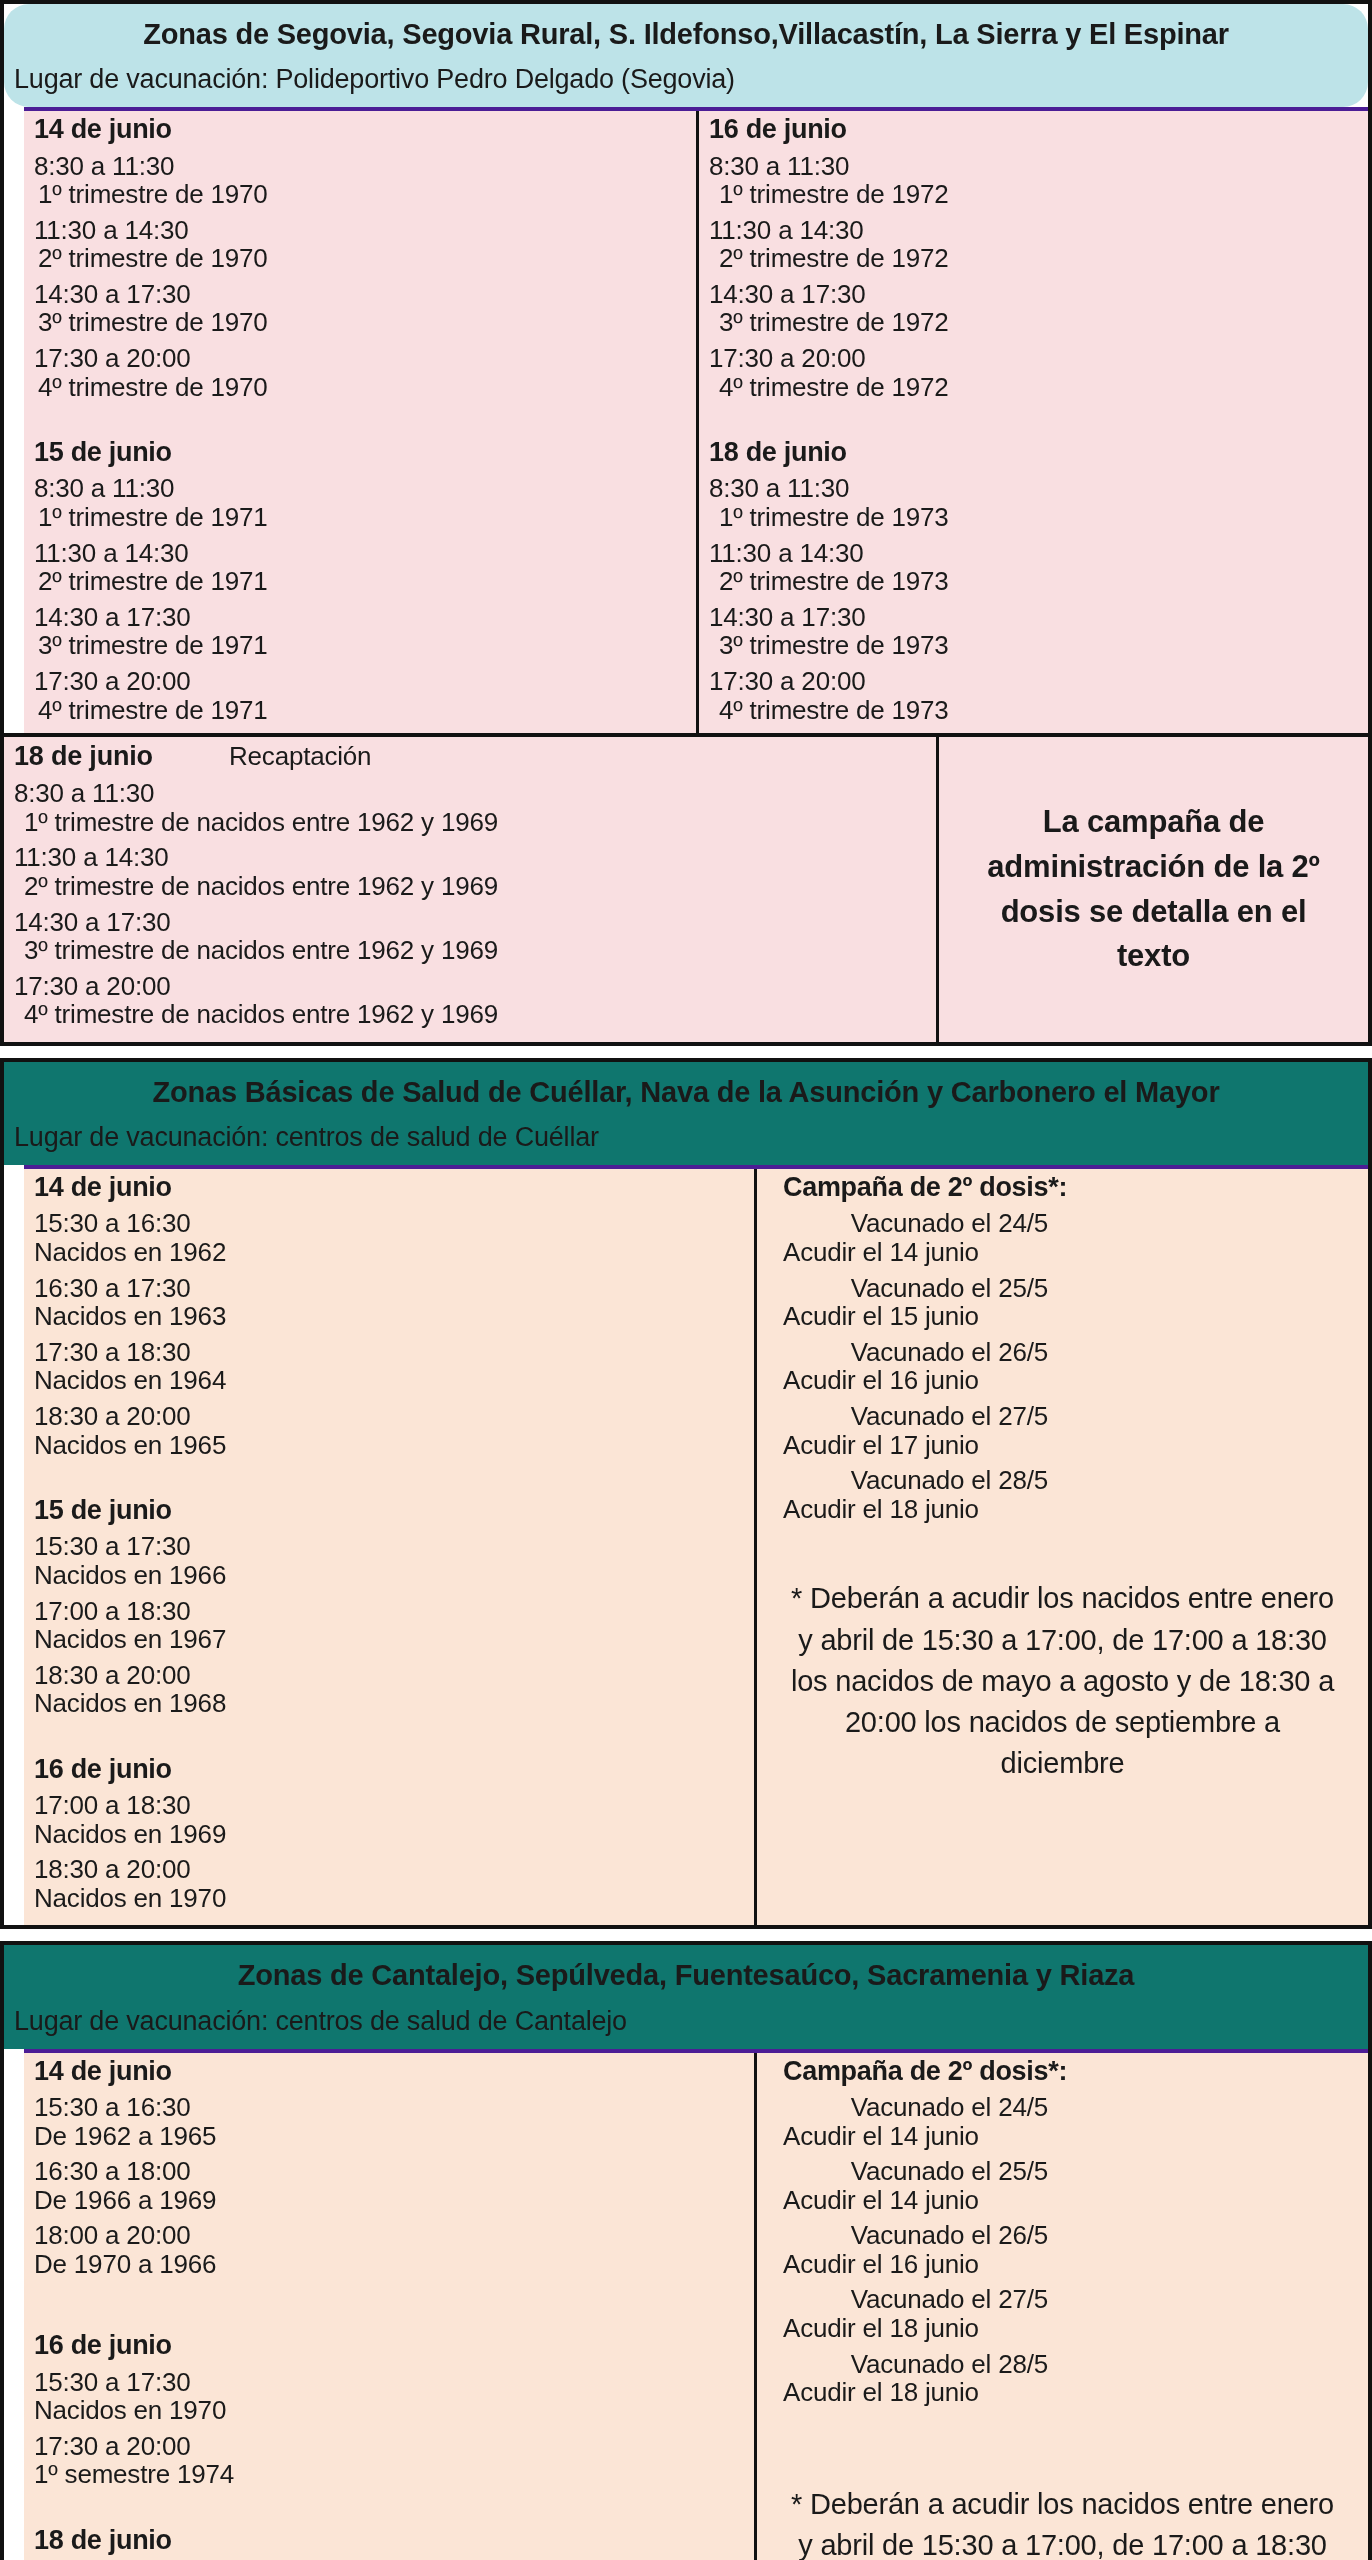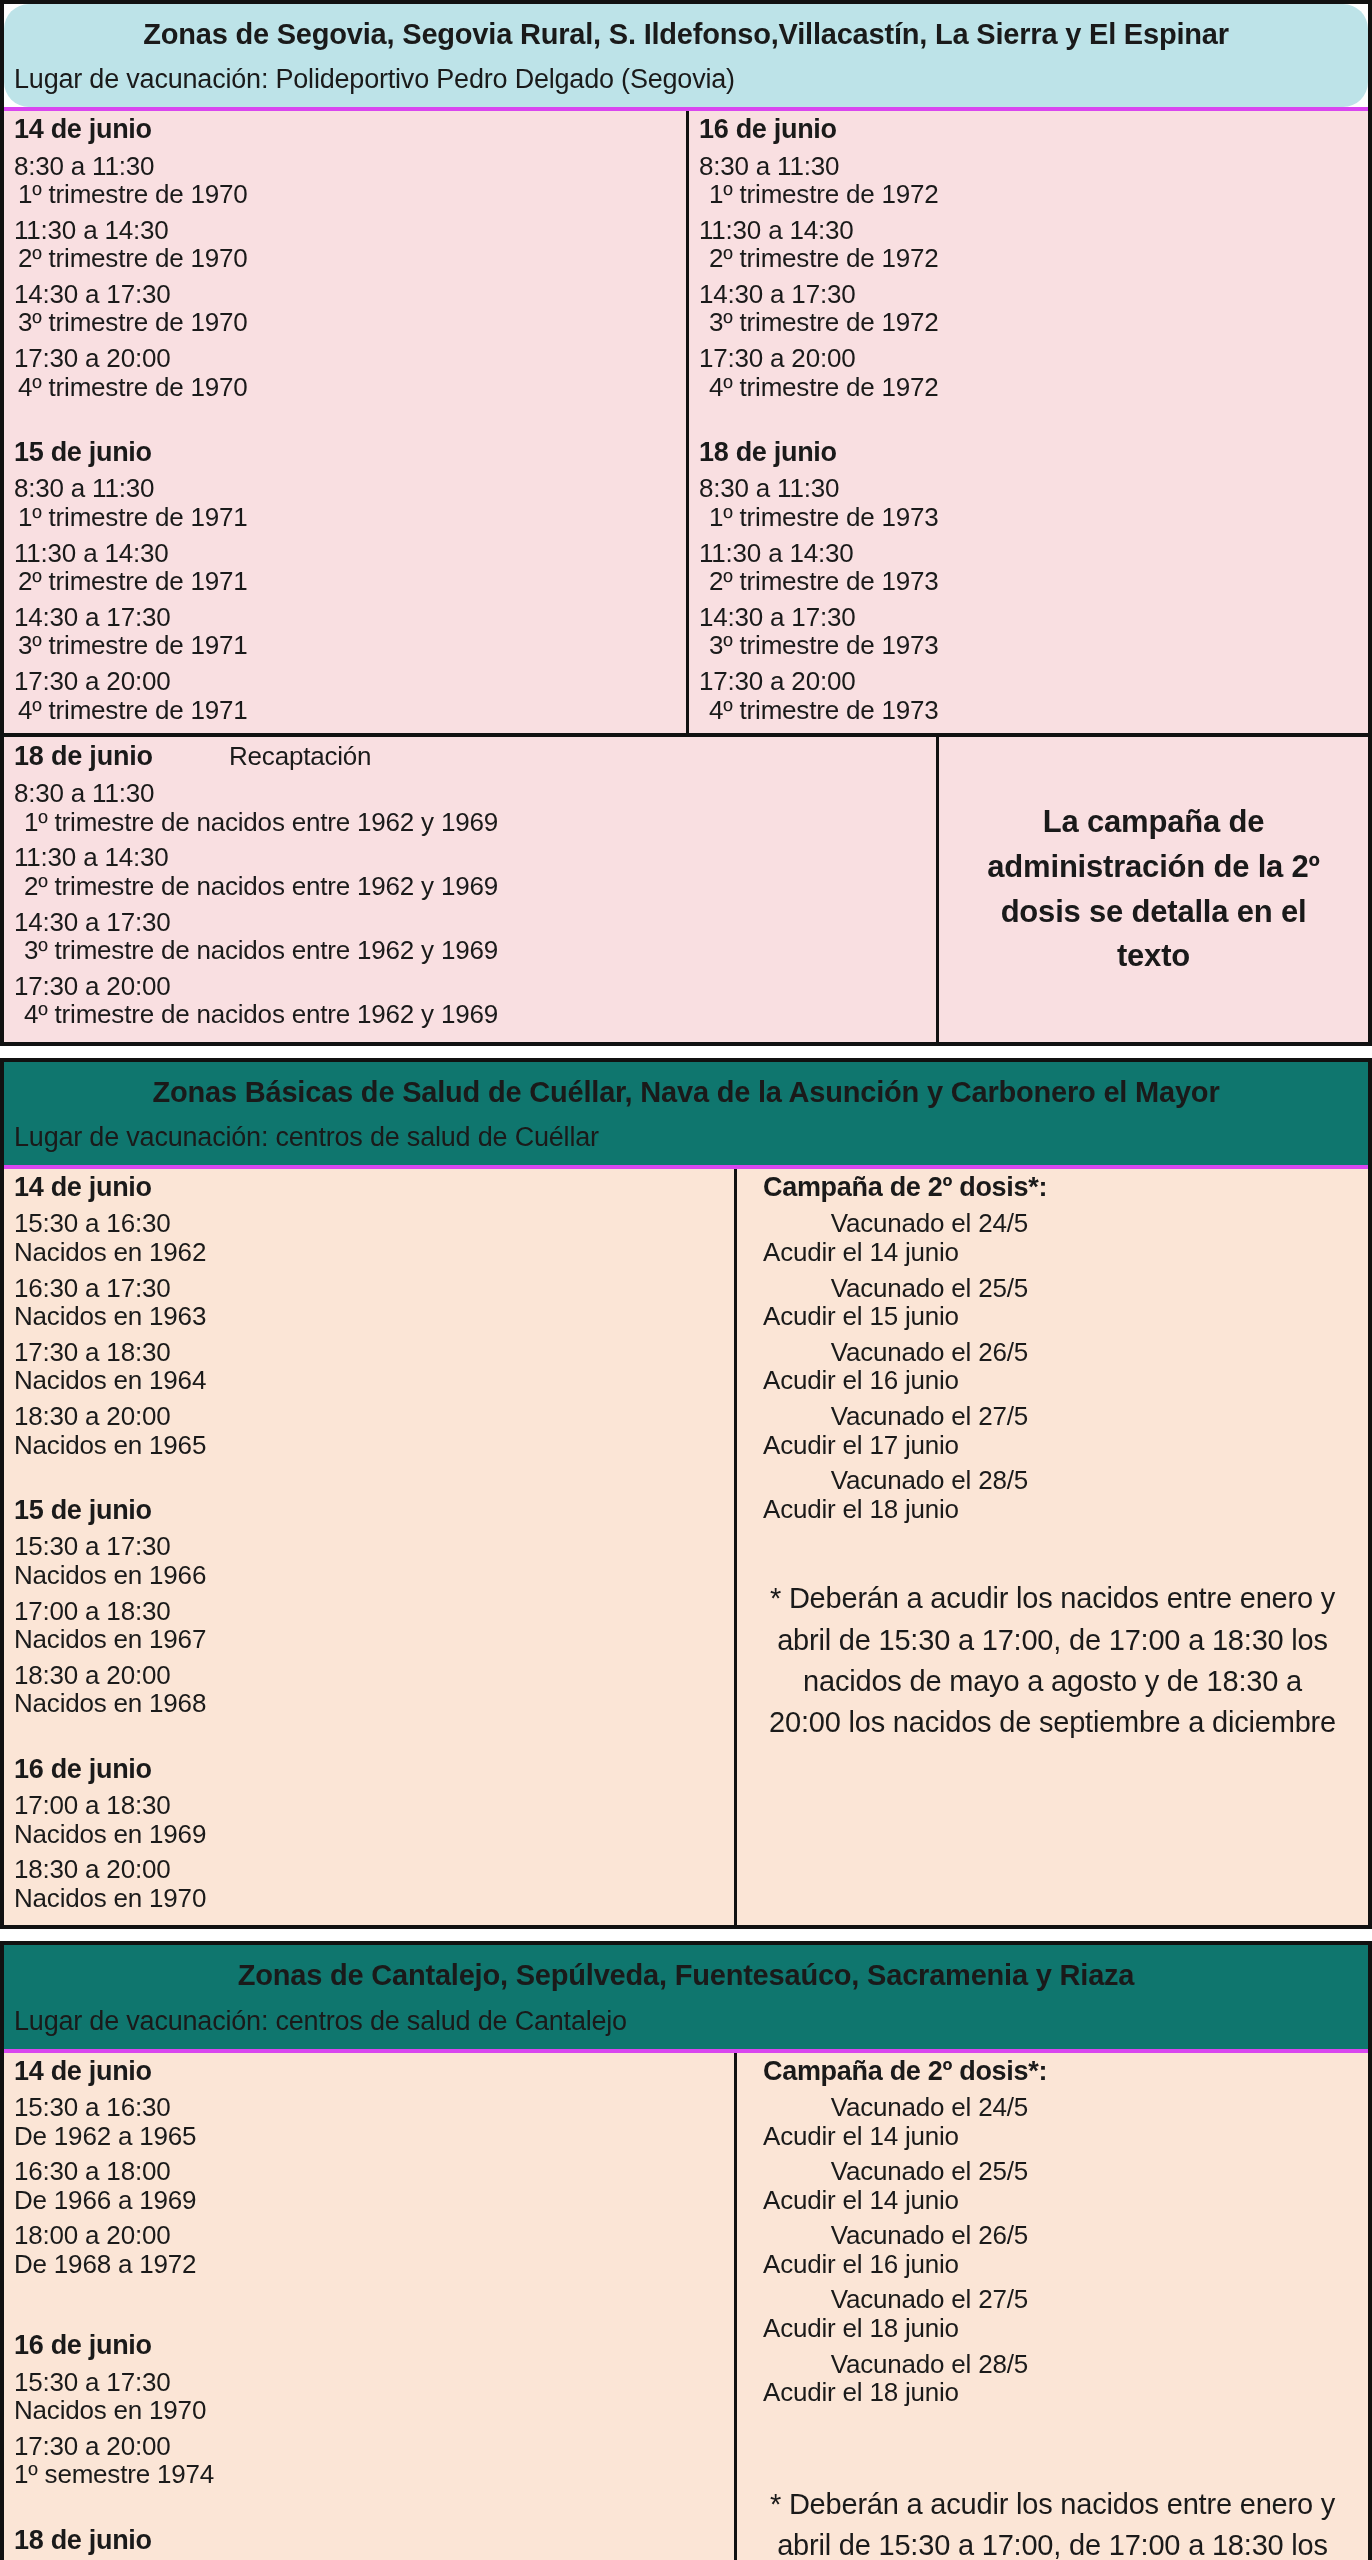--- a/index.html
+++ b/index.html
@@ -42,21 +42,22 @@
   .hdr-place {
     font-size: 27px;
     line-height: 1.3;
     padding: 6px 0 8px 10px;
     letter-spacing: -0.2px;
   }
 
   .body-grid {
     display: flex;
     box-sizing: border-box;
-    border-top: 4px solid #d946ef;
+    border-top: 4px solid #4c1d95;
+    margin-left: 20px;
   }
   .col {
     box-sizing: border-box;
     position: relative;
   }
   .col-div {
     border-left: 3px solid #111111;
   }
 
   
@@ -355,21 +356,21 @@
         <div class="row">
           <span class="t">15:30 a 16:30</span>
           <span class="v">De 1962 a 1965</span>
         </div>
         <div class="row">
           <span class="t">16:30 a 18:00</span>
           <span class="v">De 1966 a 1969</span>
         </div>
         <div class="row">
           <span class="t">18:00 a 20:00</span>
-          <span class="v">De 1968 a 1972</span>
+          <span class="v">De 1970 a 1966</span>
         </div>
         <div class="spacer"></div>
         <div class="spacer-sm"></div>
         <div class="daylabel">16 de junio</div>
         <div class="row">
           <span class="t">15:30 a 17:30</span>
           <span class="v">Nacidos en 1970</span>
         </div>
         <div class="row">
           <span class="t">17:30 a 20:00</span>

